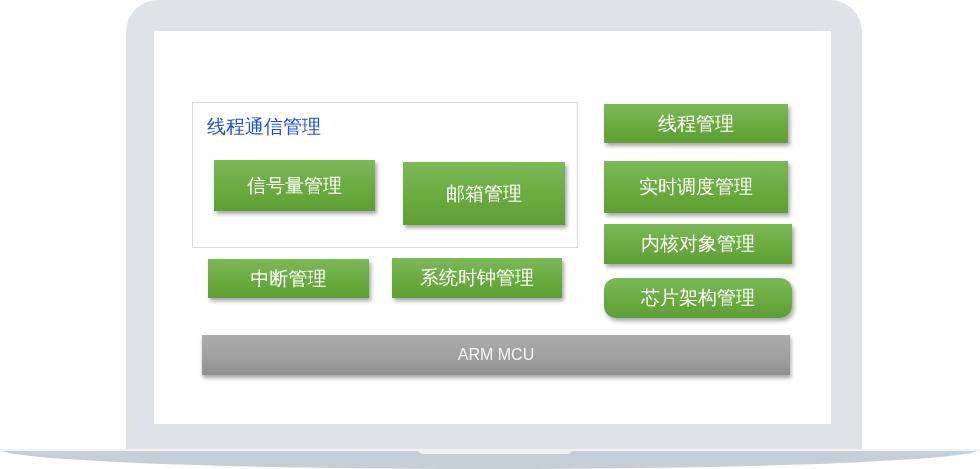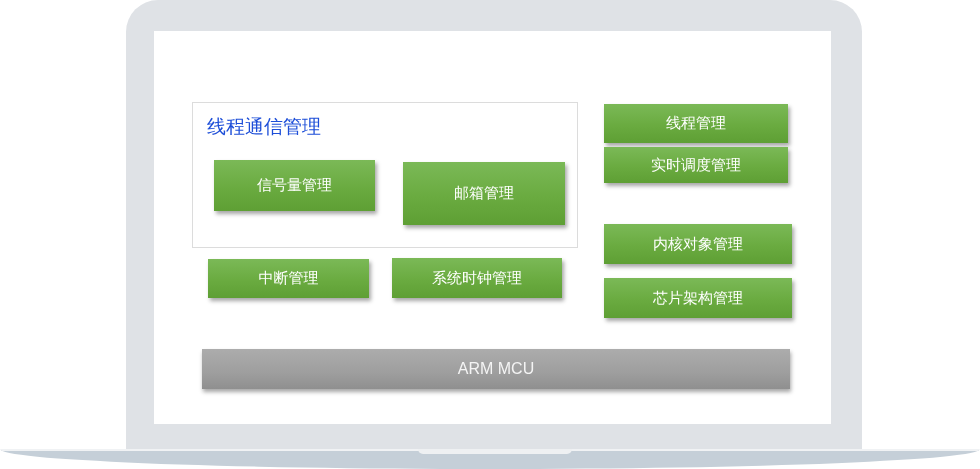--- a/index.html
+++ b/index.html
@@ -34,25 +34,25 @@
   .group-title {
     position: absolute; left: 207px; top: 114px;
     font-size: 19px; color: #1d4ed8; letter-spacing: 0px;
   }
   .gbtn {
     position: absolute; box-sizing: border-box;
     background: linear-gradient(to bottom, #7bb957 0%, #6aab40 55%, #5e9f34 100%);
     color: #ffffff;
     display: flex; align-items: center; justify-content: center;
     box-shadow: 2px 3px 4px rgba(0,0,0,0.35);
-    font-size: 15px;
+    font-size: 19px;
     cursor: default;
   }
   .mcu {
-    position: absolute; left: 202px; top: 349px; width: 588px; height: 40px;
+    position: absolute; left: 202px; top: 335px; width: 588px; height: 40px;
     background: linear-gradient(to bottom, #acacac 0%, #9e9e9e 60%, #8f8f8f 100%);
     color: #f4f4f4; font-size: 16px;
     display: flex; align-items: center; justify-content: center;
     box-shadow: 1px 3px 4px rgba(0,0,0,0.35);
     font-family: "Liberation Sans", sans-serif;
   }
 </style>
 </head>
 <body>
 
@@ -64,17 +64,17 @@
 <div class="group-box"></div>
 <div class="group-title">线程通信管理</div>
 
 <div class="gbtn" style="left:214px;top:160px;width:161px;height:51px;">信号量管理</div>
 <div class="gbtn" style="left:403px;top:162px;width:162px;height:63px;">邮箱管理</div>
 
 <div class="gbtn" style="left:208px;top:259px;width:161px;height:39px;">中断管理</div>
 <div class="gbtn" style="left:392px;top:258px;width:170px;height:40px;">系统时钟管理</div>
 
 <div class="gbtn" style="left:604px;top:104px;width:184px;height:39px;">线程管理</div>
-<div class="gbtn" style="left:604px;top:147px;width:184px;height:36px;text-align:center;">实时调度管理</div>
+<div class="gbtn" style="left:604px;top:161px;width:184px;height:52px;text-align:center;">实时调度管理</div>
 <div class="gbtn" style="left:604px;top:224px;width:188px;height:40px;text-align:center;">内核对象管理</div>
-<div class="gbtn" style="left:604px;top:278px;width:188px;height:40px;">芯片架构管理</div>
+<div class="gbtn" style="left:604px;top:278px;width:188px;height:40px;border-radius:12px;">芯片架构管理</div>
 
 <div class="mcu">ARM MCU</div>
 
 </body></html>

